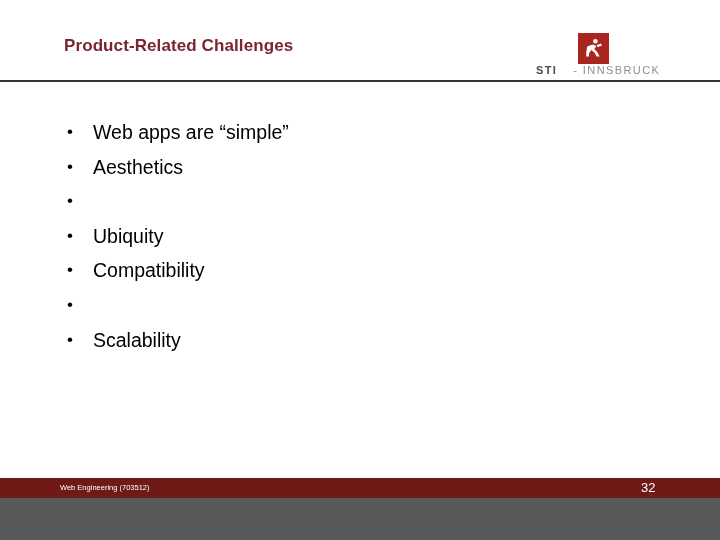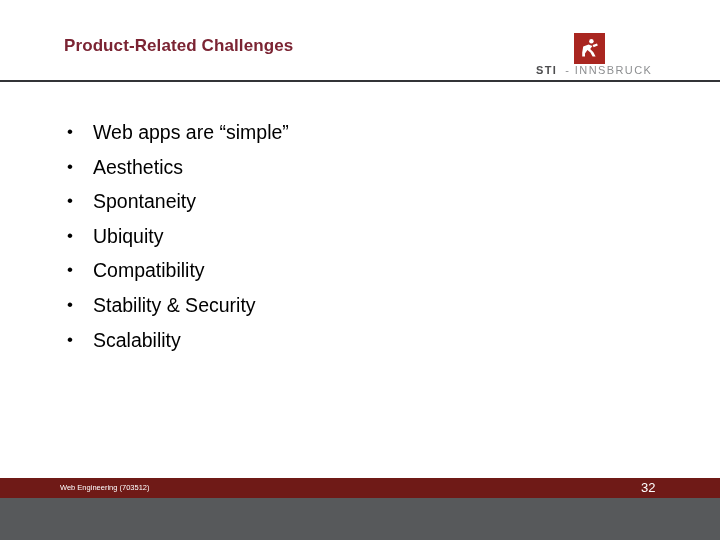--- a/index.html
+++ b/index.html
@@ -86,21 +86,21 @@
     letter-spacing: 1.4px;
     color: #4d4d4f;
   }
 
   #logo-innsbruck {
     font-family: "Liberation Sans", sans-serif;
     font-size: 11px;
     font-weight: normal;
     letter-spacing: 1.4px;
     color: #8d8f91;
-    margin-left: 8px;
+    margin-left: 16px;
   }
 
   
   #slide-body {
     position: absolute;
     left: 0;
     top: 82px;
     width: 720px;
     height: 396px;
   }
@@ -215,36 +215,34 @@
         <span class="bullet-text">Web apps are “simple”</span>
       </li>
 
       <li class="bullet-item">
         <span class="bullet-marker">•</span>
         <span class="bullet-text">Aesthetics</span>
       </li>
 
       <li class="bullet-item">
         <span class="bullet-marker">•</span>
-        <span class="bullet-text">Spontaneity</span>
       </li>
 
       <li class="bullet-item">
         <span class="bullet-marker">•</span>
         <span class="bullet-text">Ubiquity</span>
       </li>
 
       <li class="bullet-item">
         <span class="bullet-marker">•</span>
         <span class="bullet-text">Compatibility</span>
       </li>
 
       <li class="bullet-item">
         <span class="bullet-marker">•</span>
-        <span class="bullet-text">Stability &amp; Security</span>
       </li>
 
       <li class="bullet-item">
         <span class="bullet-marker">•</span>
         <span class="bullet-text">Scalability</span>
       </li>
 
     </ul>
   </div>
 

